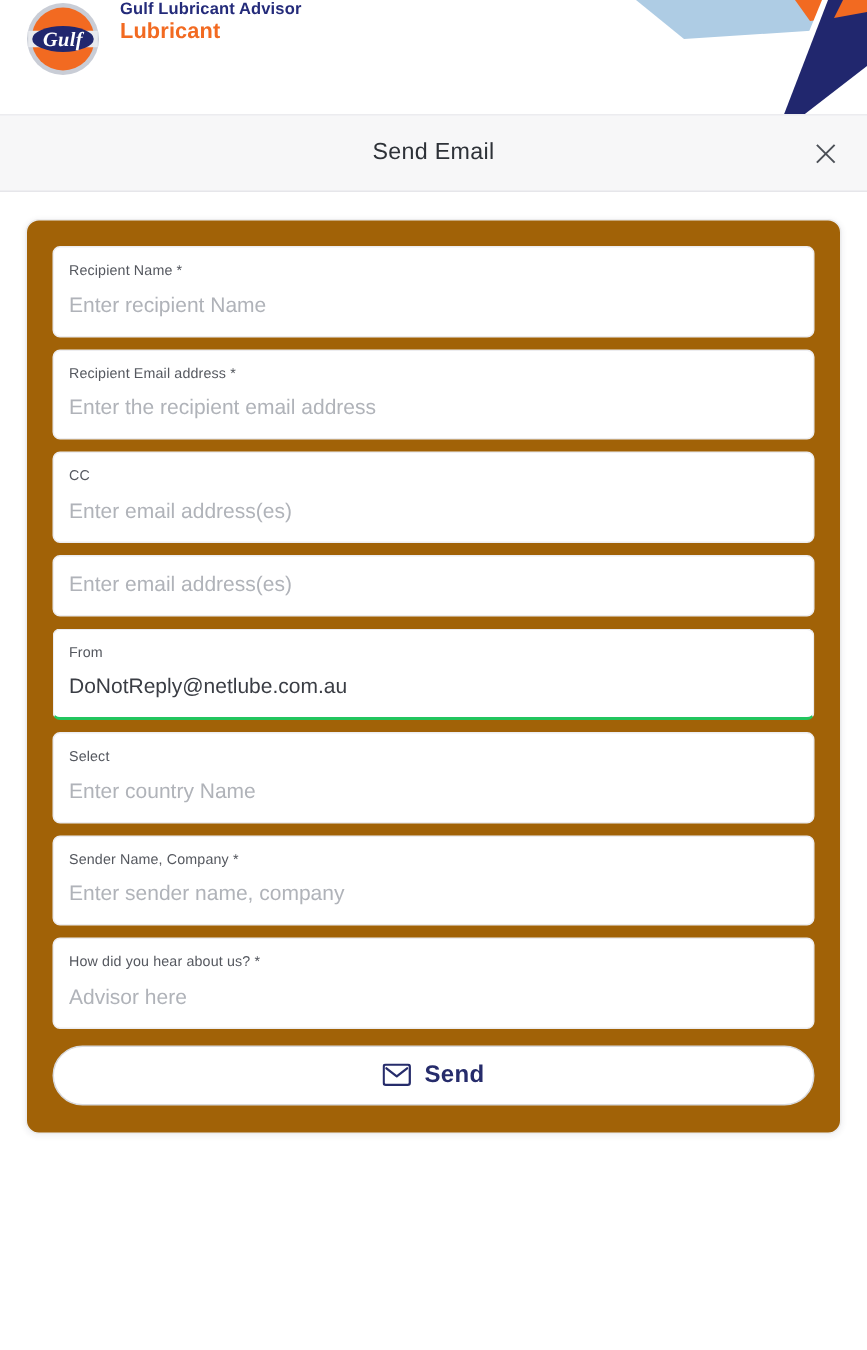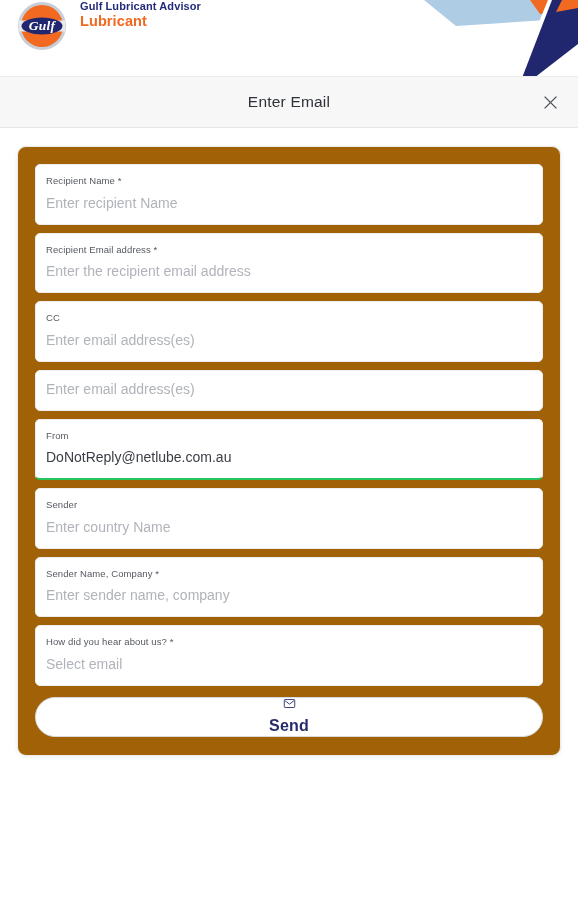--- a/index.html
+++ b/index.html
@@ -144,21 +144,20 @@
     height: 40px;
     border: 1px solid #d9dade;
     border-radius: 28px;
     background: #ffffff;
     display: flex;
     align-items: center;
     justify-content: center;
     gap: 9px;
     cursor: pointer;
     box-sizing: border-box;
-    flex-direction: column;
   }
   .send-btn-label {
     font-size: 16px;
     color: #262c6b;
     font-weight: bold;
     letter-spacing: 0.2px;
   }
   .envelope-icon {
     display: block;
   }
@@ -184,21 +183,21 @@
   <svg class="corner-deco" viewBox="0 0 178 78" preserveAspectRatio="none" xmlns="http://www.w3.org/2000/svg">
     <polygon points="24,0 178,0 178,18 56,26" fill="#aecce4"></polygon>
     <polygon points="130,0 178,0 178,10 140,14" fill="#f26a21"></polygon>
     <polygon points="148,0 178,0 178,46 128,78 116,78" fill="#ffffff"></polygon>
     <polygon points="152,0 178,0 178,44 134,78 122,78" fill="#21276e"></polygon>
     <polygon points="162,0 178,0 178,8 156,12" fill="#f26a21"></polygon>
   </svg>
 </div>
 
 <div class="title-bar">
-  <div class="title-bar-title">Enter Email</div>
+  <div class="title-bar-title">Send Email</div>
   <button class="close-btn" aria-label="Close">
     <svg width="15" height="15" viewBox="0 0 15 15" xmlns="http://www.w3.org/2000/svg">
       <line x1="1.6" y1="1.6" x2="13.4" y2="13.4" stroke="#4b4f56" stroke-width="1.3"></line>
       <line x1="13.4" y1="1.6" x2="1.6" y2="13.4" stroke="#4b4f56" stroke-width="1.3"></line>
     </svg>
   </button>
 </div>
 
 <div class="page-body">
   <div class="form-card">
@@ -221,32 +220,32 @@
     <div class="field">
       <div class="field-value placeholder">Enter email address(es)</div>
     </div>
 
     <div class="field valid">
       <div class="field-label">From</div>
       <div class="field-value">DoNotReply@netlube.com.au</div>
     </div>
 
     <div class="field">
-      <div class="field-label">Sender</div>
+      <div class="field-label">Select</div>
       <div class="field-value placeholder">Enter country Name</div>
     </div>
 
     <div class="field">
       <div class="field-label">Sender Name, Company *</div>
       <div class="field-value placeholder">Enter sender name, company</div>
     </div>
 
     <div class="field">
       <div class="field-label">How did you hear about us? *</div>
-      <div class="field-value placeholder">Select email</div>
+      <div class="field-value placeholder">Advisor here</div>
     </div>
 
     <button class="send-btn">
       <svg class="envelope-icon" width="19" height="15" viewBox="0 0 19 15" xmlns="http://www.w3.org/2000/svg">
         <rect x="0.8" y="0.8" width="17.4" height="13.4" rx="1.4" fill="none" stroke="#262c6b" stroke-width="1.5"></rect>
         <polyline points="2.6,3.2 9.5,8.6 16.4,3.2" fill="none" stroke="#262c6b" stroke-width="1.5" stroke-linecap="round" stroke-linejoin="round"></polyline>
       </svg>
       <span class="send-btn-label">Send</span>
     </button>
 

